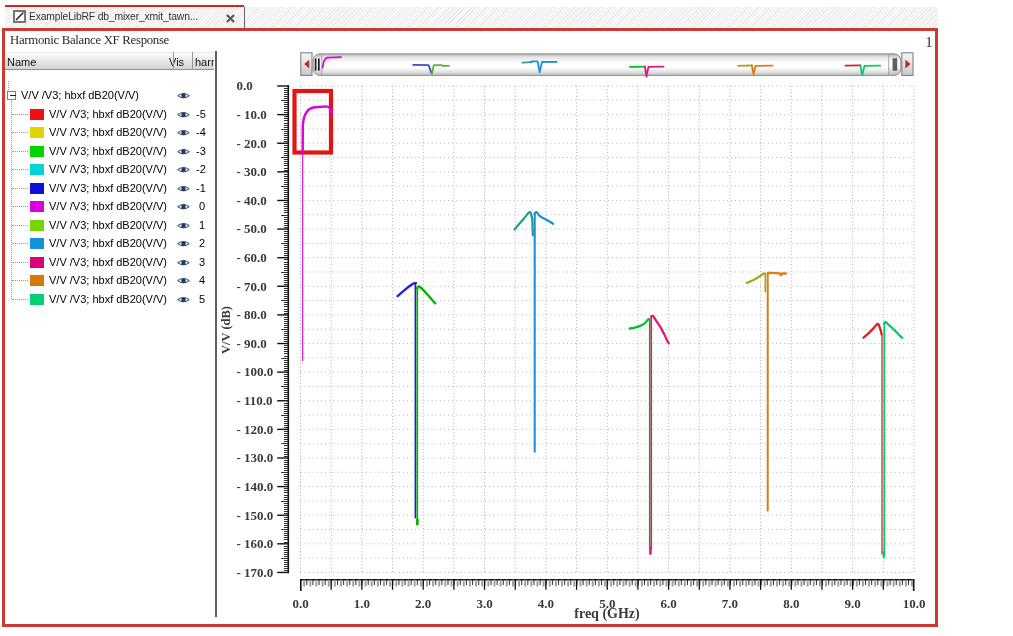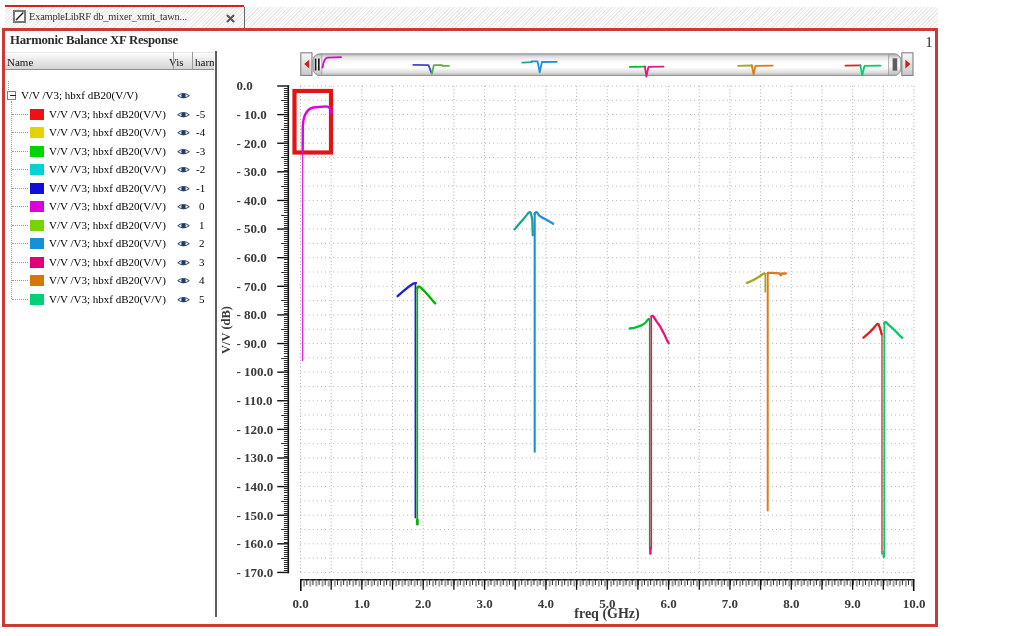--- a/index.html
+++ b/index.html
@@ -1,17 +1,17 @@
 <!DOCTYPE html>
 <html><head><meta charset="utf-8"><style>
 * { margin:0; padding:0; box-sizing:border-box; }
 html,body { width:1013px; height:636px; background:#fff; overflow:hidden;
   font-family:"Liberation Sans", sans-serif; transform:translateZ(0); }
 .abs { position:absolute; }
-.lbl { position:absolute; font-size:11px; color:#000; white-space:nowrap; will-change:transform;font-family:Liberation Serif, serif; }
+.lbl { position:absolute; font-size:11px; color:#000; white-space:nowrap; will-change:transform; }
 .tl  { position:absolute; width:1px; border-left:1px dotted #9a9a9a; }
 .ts  { position:absolute; width:16px; height:1px; border-top:1px dotted #9a9a9a; }
 </style></head>
 <body>
 <div style="position:relative;width:1013px;height:636px;transform:translateZ(0)">
 
 <div class="abs" style="left:5px;top:7px;width:933px;height:21px;background:repeating-linear-gradient(135deg,#ebebeb 0 1px,#f9f9f9 1px 2.6px);"></div>
 <div class="abs" style="left:5px;top:5px;width:239px;height:2.4px;background:#d42420"></div>
 <div class="abs" style="left:243.5px;top:7px;width:1.2px;height:21px;background:#666"></div>
 <svg class="abs" style="left:13px;top:10px" width="13" height="13" viewBox="0 0 13 13">
@@ -21,21 +21,21 @@
 <div class="lbl" style="left:29px;top:11px;color:#333;font-size:10.4px;letter-spacing:-0.18px">ExampleLibRF db_mixer_xmit_tawn...</div>
 <svg class="abs" style="left:225.5px;top:14px" width="9" height="9" viewBox="0 0 9 9">
       <g stroke="#585858" stroke-width="2.1" stroke-linecap="round">
         <line x1="1.5" y1="1.5" x2="7.5" y2="7.5"></line>
         <line x1="7.5" y1="1.5" x2="1.5" y2="7.5"></line>
       </g>
     </svg>
 
 <div class="abs" style="left:2px;top:28px;width:936px;height:599px;border:3px solid #cb3a33;background:#fff"></div>
 
-<div class="abs" style="will-change:transform;left:10px;top:33px;font-family:'Liberation Serif',serif;font-size:12.8px;font-weight:bold;color:#2a2a2a;letter-spacing:-0.3px">Harmonic Balance XF Response</div>
+<div class="abs" style="will-change:transform;left:10px;top:33px;font-family:'Liberation Serif',serif;font-size:12.8px;font-weight:normal;color:#2a2a2a;letter-spacing:-0.3px">Harmonic Balance XF Response</div>
 <div class="abs" style="left:5px;top:52px;width:209px;height:18px;background:linear-gradient(180deg,#fefefe 0%,#ebebeb 40%,#d4d4d4 100%);border-bottom:1px solid #8f8f8f;border-top:1px solid #e8e8e8"></div>
 <div class="lbl" style="left:7px;top:55.5px;color:#111">Name</div>
 <div class="lbl" style="left:169px;top:55.5px;color:#111">Vis</div>
 <div class="lbl" style="left:195px;top:55.5px;color:#111;width:19px;overflow:hidden">harm</div>
 <div class="abs" style="left:172.7px;top:52px;width:1px;height:18px;background:#9a9a9a"></div>
 <div class="abs" style="left:191.7px;top:52px;width:1px;height:18px;background:#9a9a9a"></div>
 <div class="abs" style="left:215px;top:51px;width:1.5px;height:566px;background:#5e5e5e"></div>
 
 <div class="tl" style="left:8px;top:81px;height:9px"></div>
 <div style="position:absolute;left:7px;top:91.0px;width:9px;height:9px;border:1px solid #7d7d7d;background:#fff"></div>

